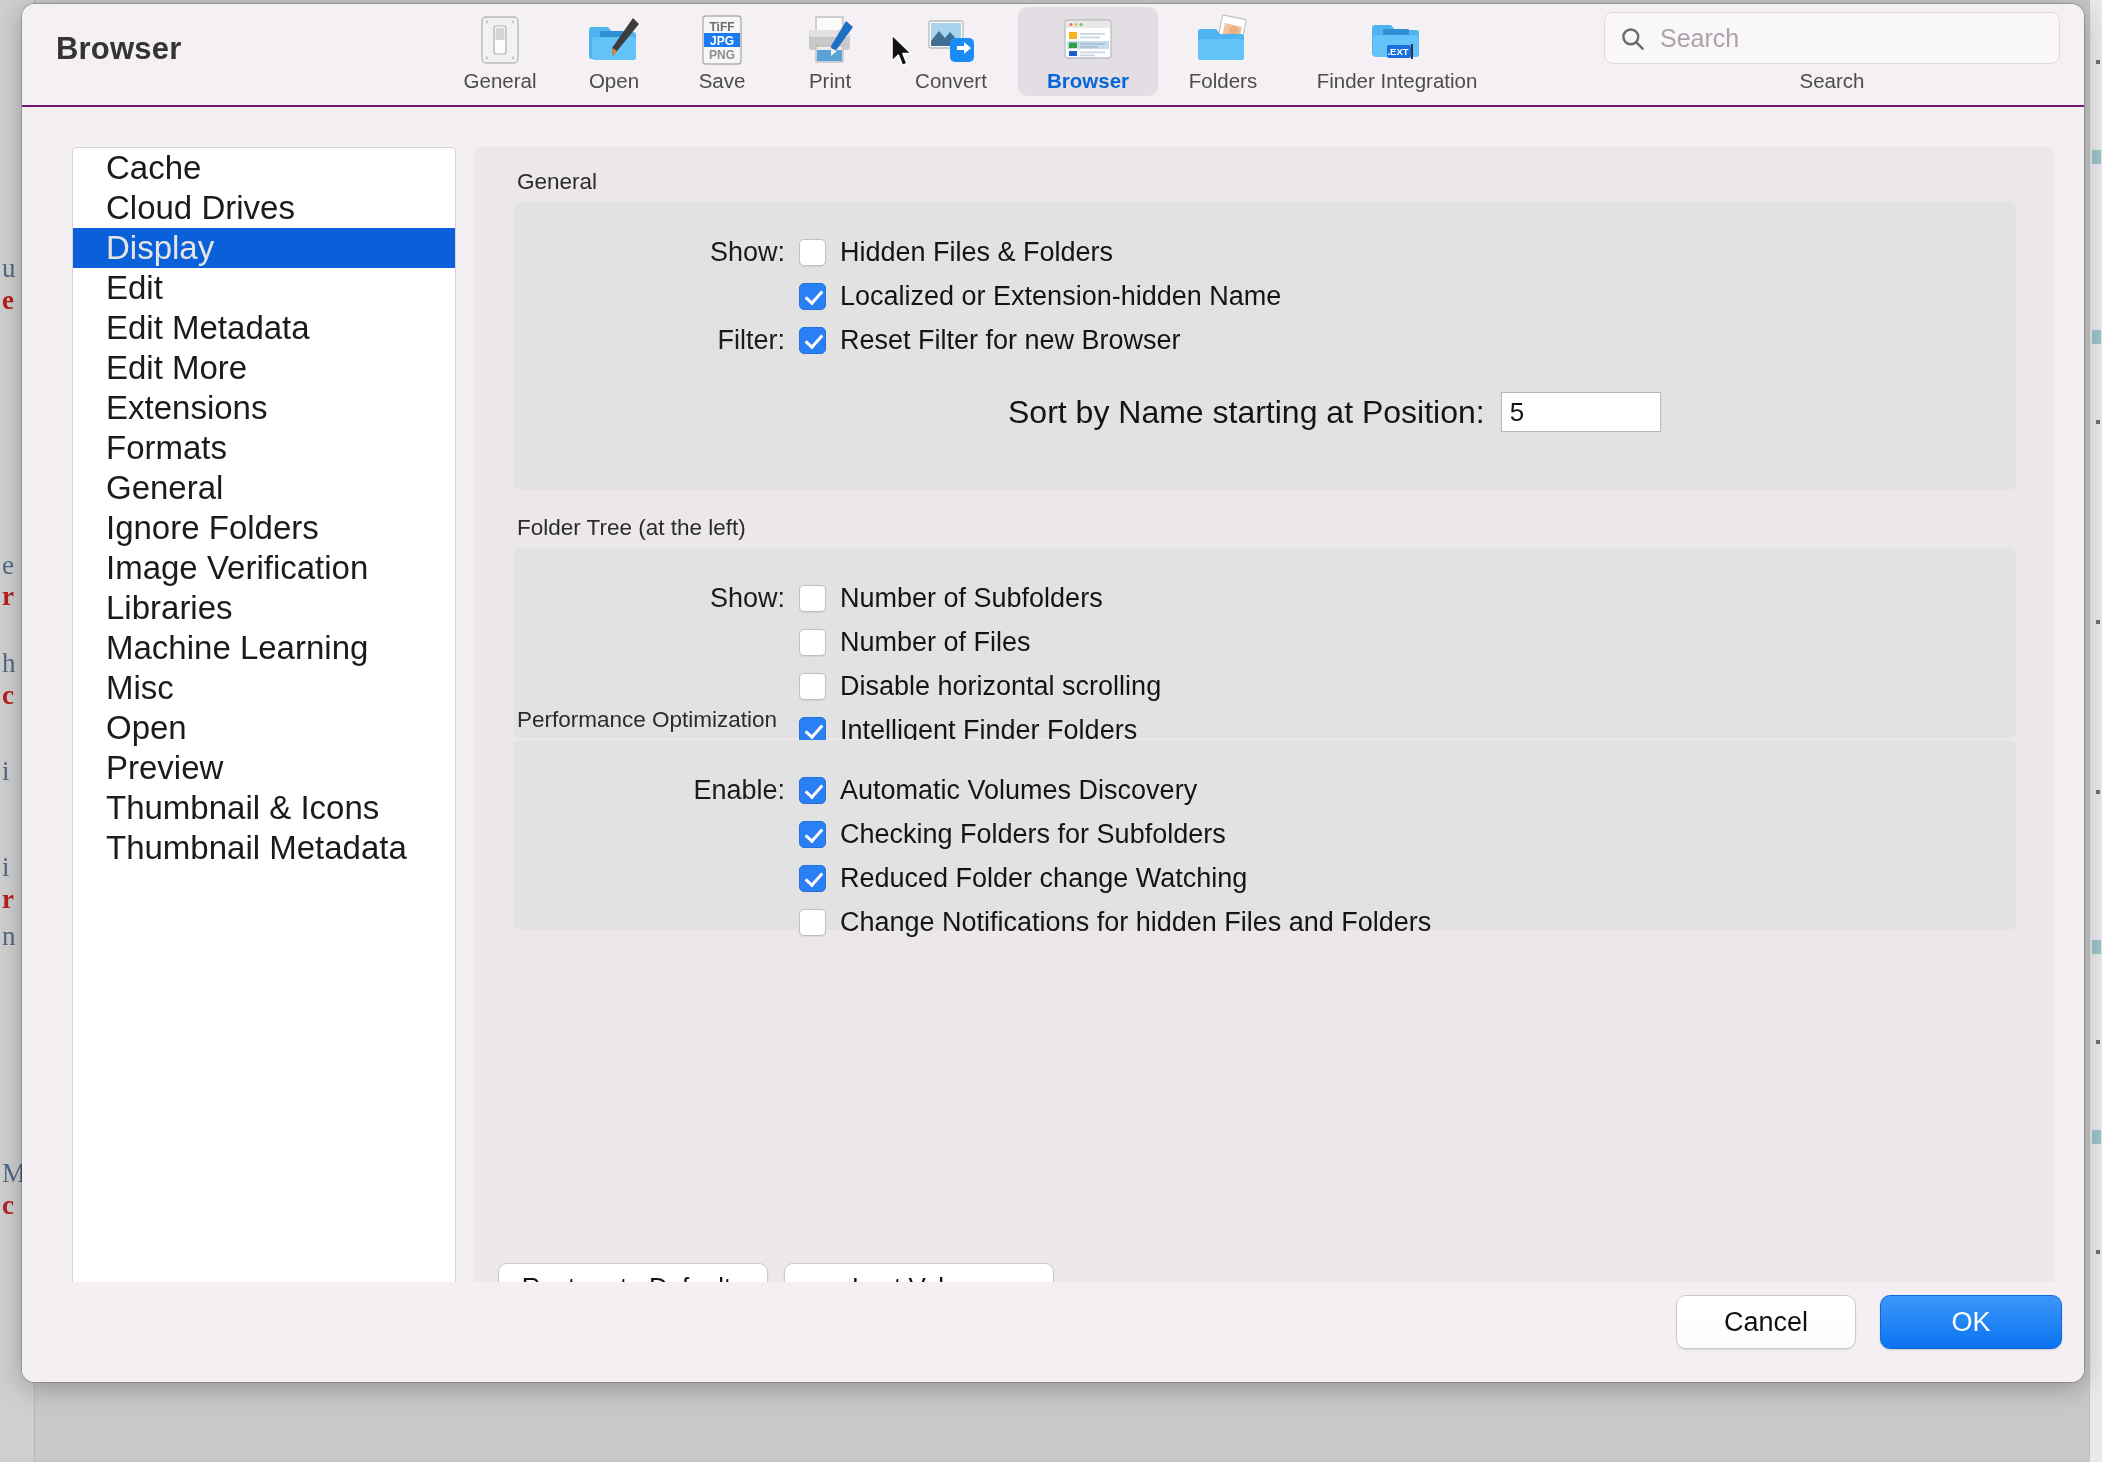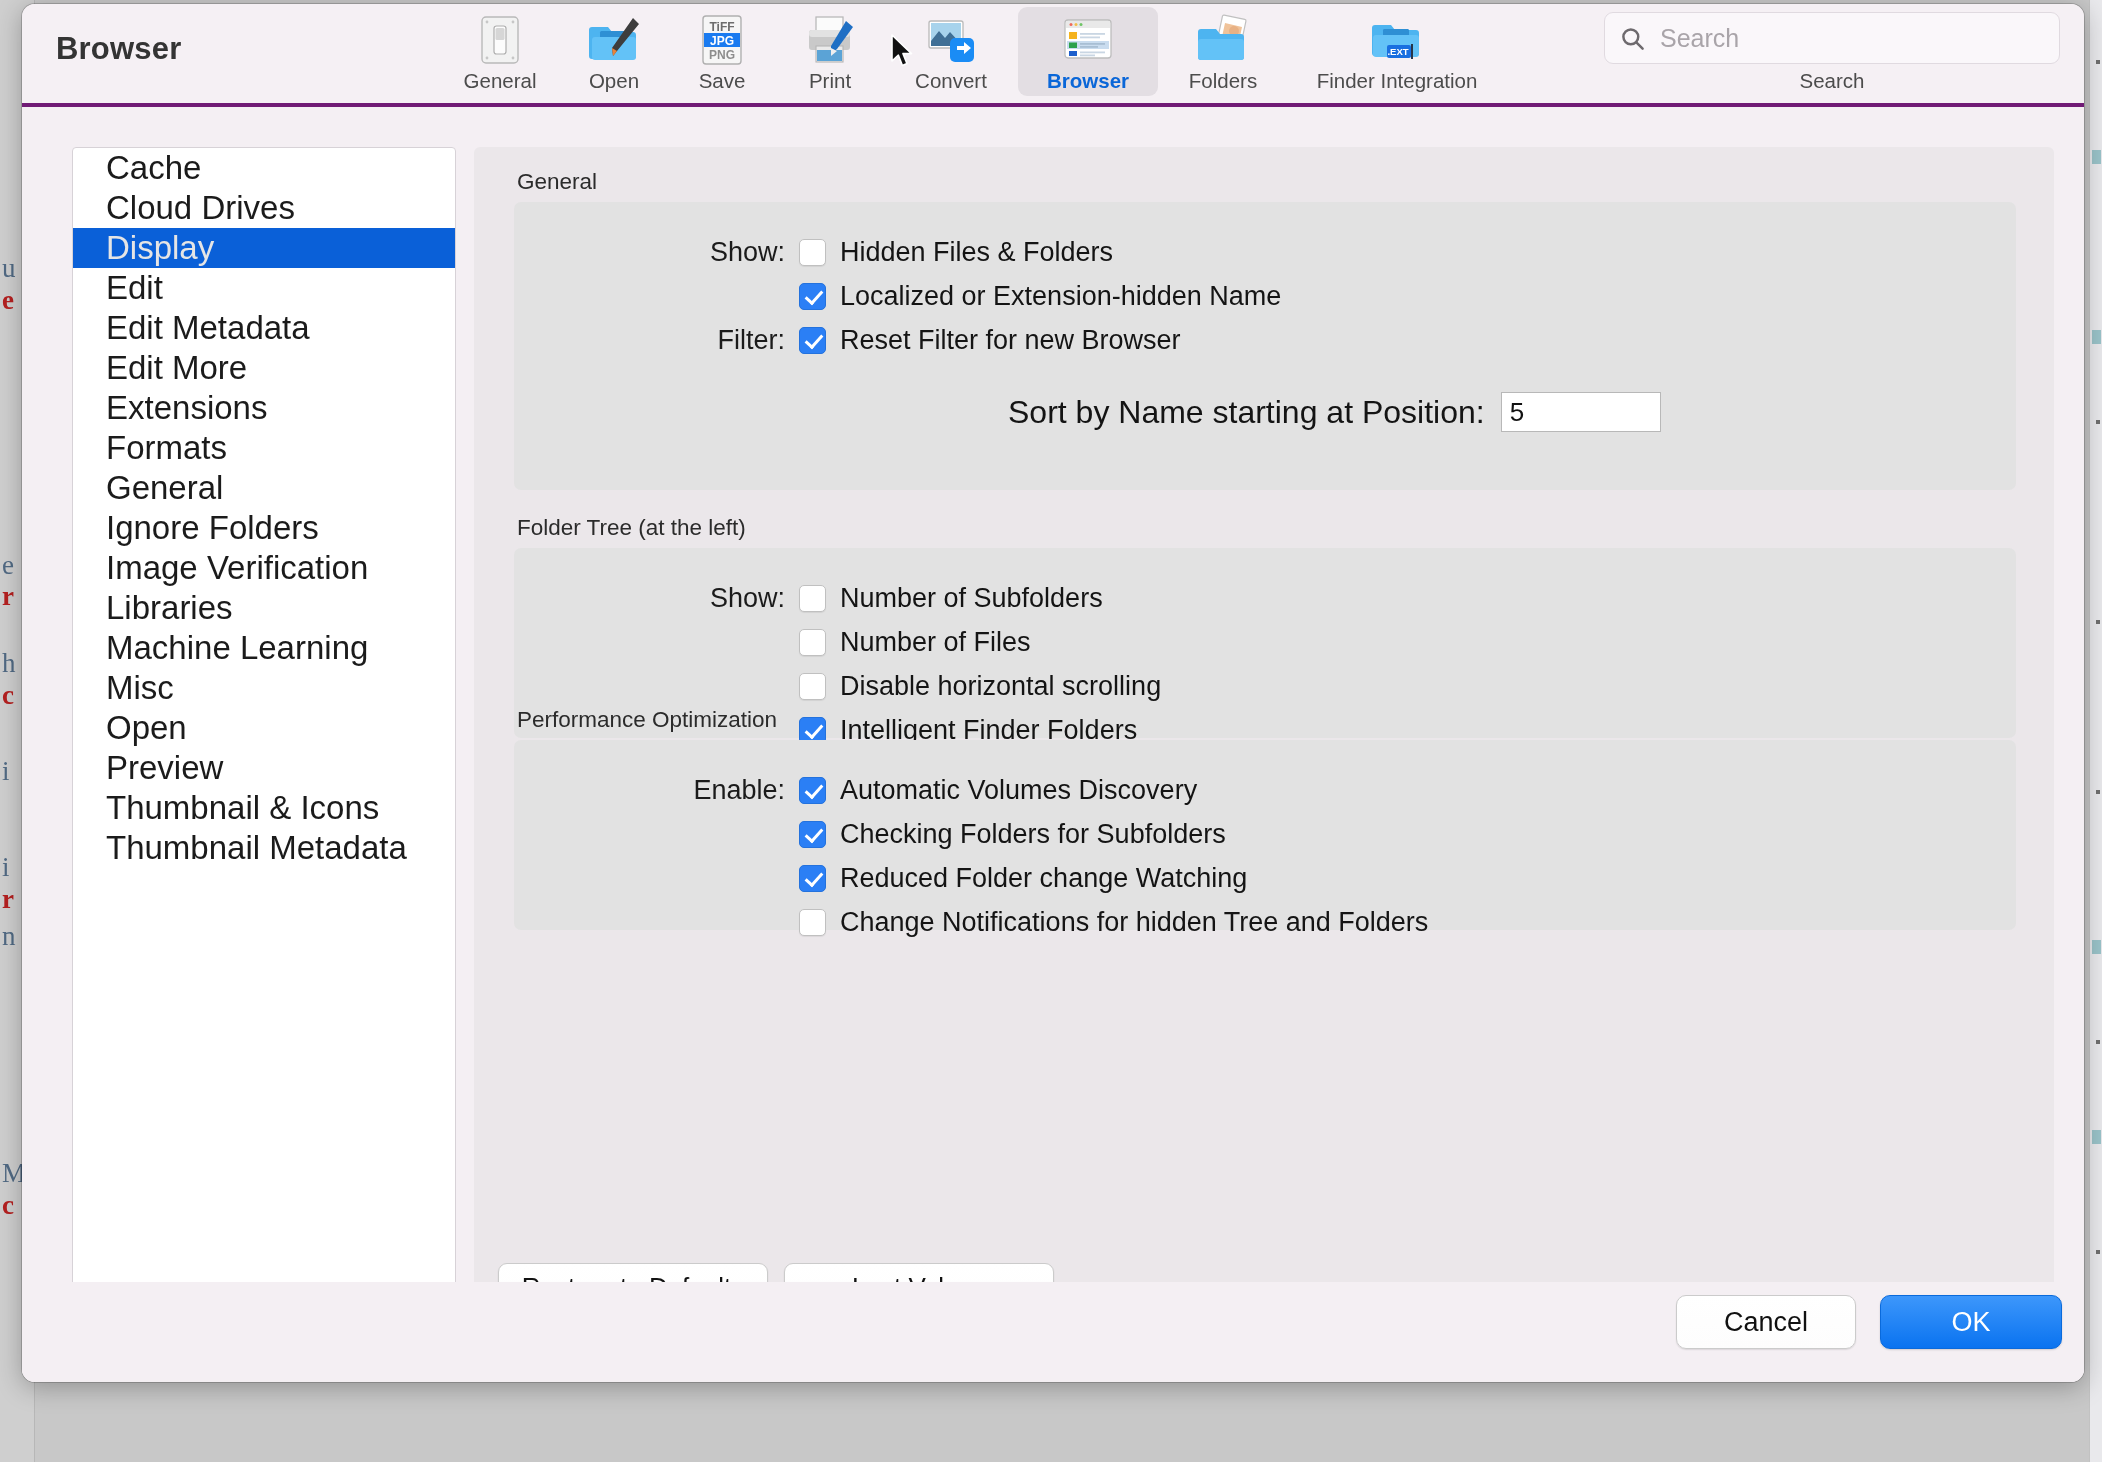--- a/index.html
+++ b/index.html
@@ -74,21 +74,21 @@
     border-radius: 13px;
     box-shadow: 0 5px 26px rgba(0,0,0,.28), 0 0 0 1px rgba(0,0,0,.18);
     overflow: hidden;
   }
 
   
   #toolbar {
     position: relative;
     height: 103px;
     background: #f5f0f4;
-    border-bottom: 4px solid #701a75;
+    border-bottom: 2px solid #701a75;
     box-sizing: border-box;
   }
   #win-title {
     position: absolute;
     left: 34px;
     top: 27px;
     font-size: 31px;
     font-weight: bold;
     color: #343434;
     letter-spacing: .2px;
@@ -588,21 +588,21 @@
             <div class="row">
               <span class="cb on"></span>
               <span class="cb-text">Checking Folders for Subfolders</span>
             </div>
             <div class="row">
               <span class="cb on"></span>
               <span class="cb-text">Reduced Folder change Watching</span>
             </div>
             <div class="row">
               <span class="cb off"></span>
-              <span class="cb-text">Change Notifications for hidden Tree and Folders</span>
+              <span class="cb-text">Change Notifications for hidden Files and Folders</span>
             </div>
           </div>
         </div>
       </div>
 
       <button class="btn" id="btn-restore">Restore to Defaults</button>
       <button class="btn" id="btn-last">Last Values</button>
     </div>
   </div>
 

